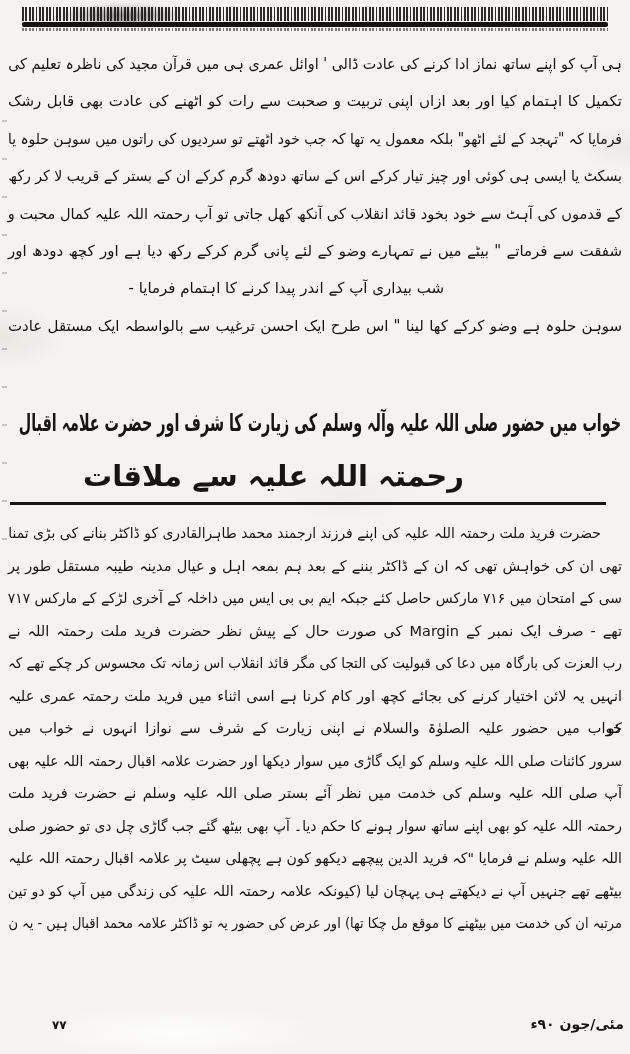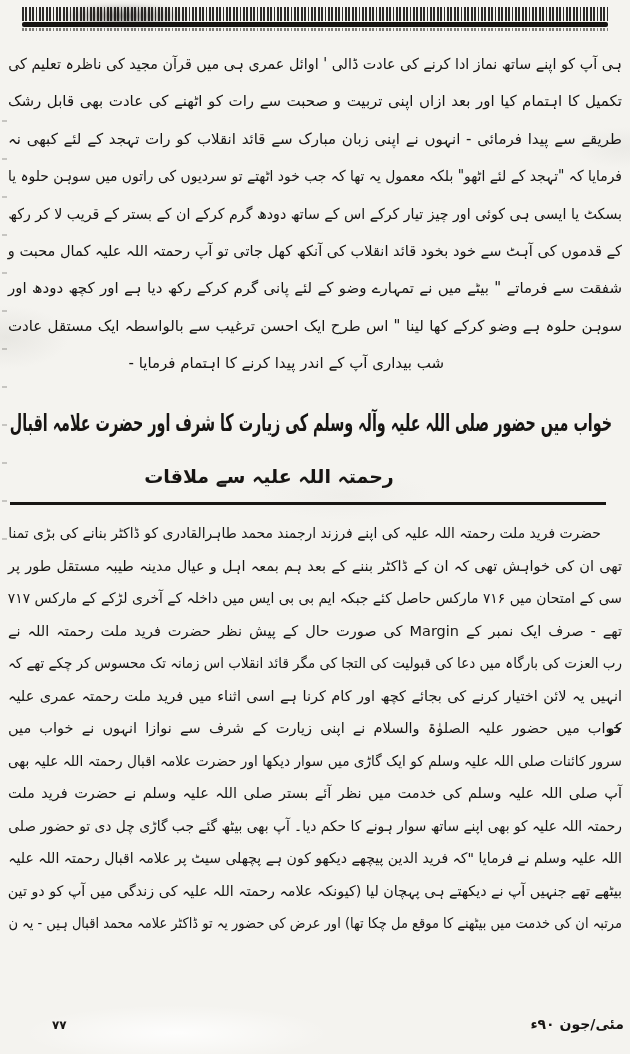--- a/index.html
+++ b/index.html
@@ -45,28 +45,28 @@
   }
   .para1{top:46px;}
   .para1 .line{line-height:37.4px;height:37.4px;}
   .para1 .p1-last{
     text-align:right;text-align-last:right;
     margin-right:178px;
   }
   .para2{top:517px;}
   .para2 .line{line-height:32.5px;height:32.5px;font-size:14.5px;}
   .para2 .indent{padding-right:22px;}
-  .heading{position:absolute;top:394px;right:14px;left:8px;}
+  .heading{position:absolute;top:394px;right:5px;left:8px;}
   .heading .h1{
     direction:rtl;font-weight:bold;font-size:24px;line-height:58px;height:58px;
     text-align:justify;text-align-last:justify;
     margin:0 4px 0 8px;
   }
   .heading .h2{
-    direction:rtl;font-weight:bold;font-size:19px;line-height:48px;height:48px;
+    direction:rtl;font-weight:bold;font-size:29px;line-height:48px;height:48px;
     text-align:center;margin-left:0;margin-right:86px;
   }
   .rule{
     position:absolute;top:502px;right:24px;left:10px;height:0;
     border-top:3px solid #181614;
   }
   .footer{position:absolute;right:0;left:0;top:1014px;height:40px;}
   .footer .issue-date{
     position:absolute;right:6px;top:2px;
     font-weight:bold;font-size:14px;direction:rtl;
@@ -91,27 +91,26 @@
     <div class="bar"></div>
     <div class="underticks"></div>
     <div class="smudge"></div>
   </div>
 
   <div class="edge-speckles"></div>
 
   <div class="para para1">
     <div class="line fitline" style="white-space: nowrap; transform: scaleX(0.953416); transform-origin: right center;">ہی آپ کو اپنے ساتھ نماز ادا کرنے کی عادت ڈالی ' اوائل عمری ہی میں قرآن مجید کی ناظرہ تعلیم کی</div>
     <div class="line fitline">تکمیل کا اہتمام کیا اور بعد ازاں اپنی تربیت و صحبت سے رات کو اٹھنے کی عادت بھی قابل رشک</div>
-    <div class="line fitline">طریقے سے پیدا فرمائی - انہوں نے اپنی زبان مبارک سے قائد انقلاب کو رات تہجد کے لئے کبھی نہ</div>
     <div class="line fitline" style="white-space: nowrap; transform: scaleX(0.924699); transform-origin: right center;">فرمایا کہ "تہجد کے لئے اٹھو" بلکہ معمول یہ تھا کہ جب خود اٹھتے تو سردیوں کی راتوں میں سوہن حلوہ یا</div>
     <div class="line fitline" style="white-space: nowrap; transform: scaleX(0.944615); transform-origin: right center;">بسکٹ یا ایسی ہی کوئی اور چیز تیار کرکے اس کے ساتھ دودھ گرم کرکے ان کے بستر کے قریب لا کر رکھ</div>
     <div class="line fitline" style="white-space: nowrap; transform: scaleX(0.971519); transform-origin: right center;">کے قدموں کی آہٹ سے خود بخود قائد انقلاب کی آنکھ کھل جاتی تو آپ رحمتہ اللہ علیہ کمال محبت و</div>
     <div class="line fitline">شفقت سے فرماتے " بیٹے میں نے تمہارے وضو کے لئے پانی گرم کرکے رکھ دیا ہے اور کچھ دودھ اور</div>
+    <div class="line p1-last fitline">شب بیداری آپ کے اندر پیدا کرنے کا اہتمام فرمایا -</div>
     <div class="line fitline">سوہن حلوہ ہے وضو کرکے کھا لینا " اس طرح ایک احسن ترغیب سے بالواسطہ ایک مستقل عادت</div>
-    <div class="line p1-last fitline">شب بیداری آپ کے اندر پیدا کرنے کا اہتمام فرمایا -</div>
   </div>
 
   <div class="heading">
     <div class="h1 fitline" style="white-space: nowrap; transform: scaleX(0.59663); transform-origin: right center;">خواب میں حضور صلی اللہ علیہ وآلہ وسلم کی زیارت کا شرف اور حضرت علامہ اقبال</div>
     <div class="h2 fitline">رحمتہ اللہ علیہ سے ملاقات</div>
   </div>
 
   <div class="rule"></div>
 
   <div class="para para2">

